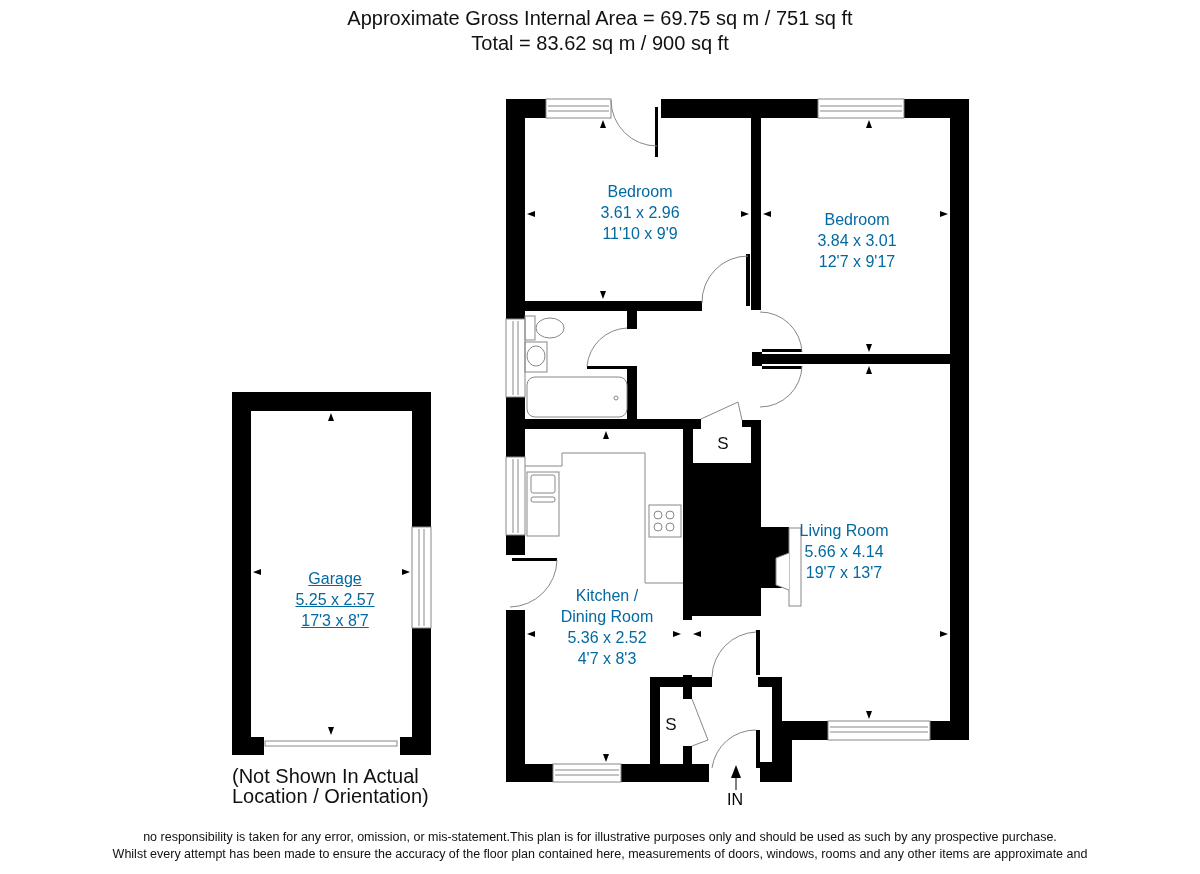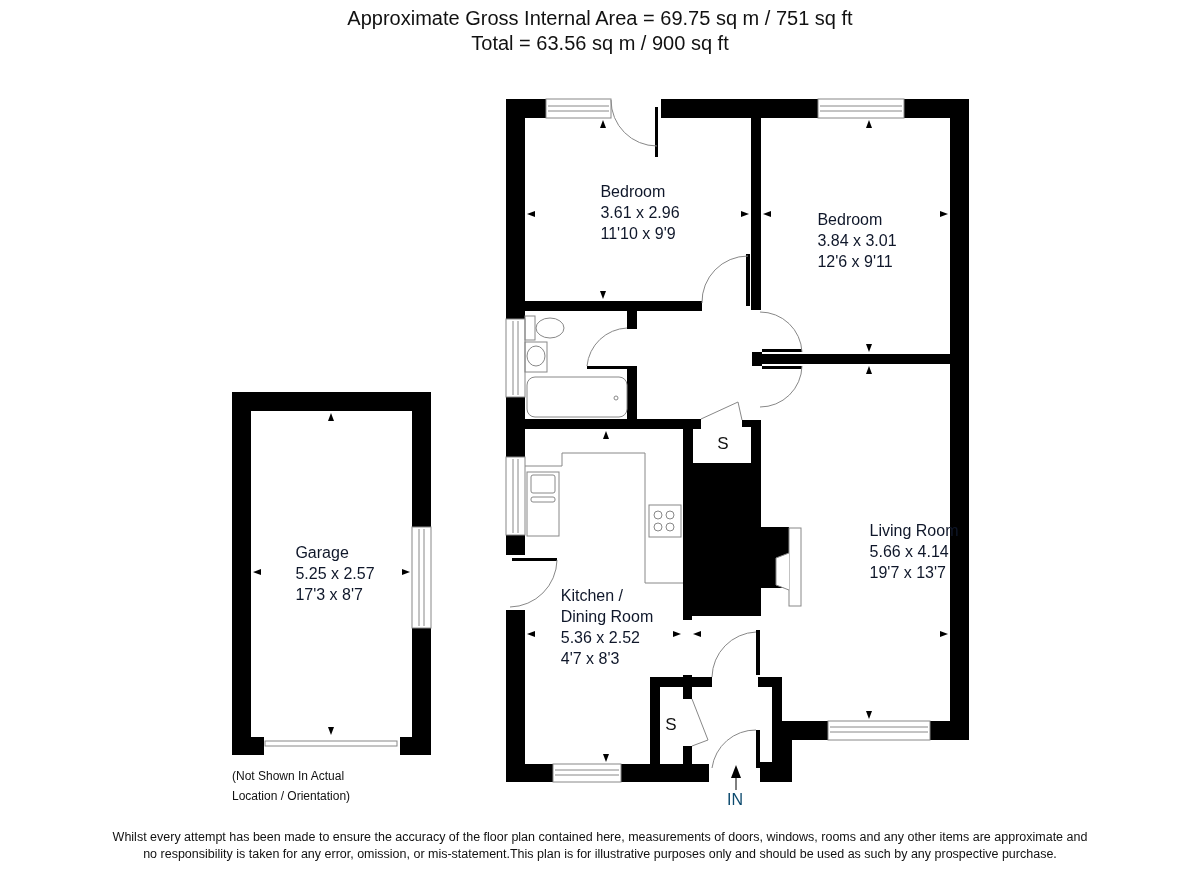--- a/index.html
+++ b/index.html
@@ -1,31 +1,31 @@
 <!DOCTYPE html>
 <html><head>
 <meta charset="utf-8">
 <style>
   html, body { margin:0; padding:0; background:#ffffff; }
   body { width:1200px; height:874px; position:relative; overflow:hidden; font-family:"Liberation Sans", sans-serif; color:#111; }
   .header { position:absolute; left:0; top:6px; width:1200px; text-align:center; font-size:20px; line-height:25px; color:#111; }
   .header div { white-space:nowrap; }
   svg.plan { position:absolute; left:0; top:0; }
-  .room-label { position:absolute; font-size:16px; line-height:21px; color:#0f172a; white-space:nowrap; transform:translateX(-50%); }
+  .room-label { position:absolute; text-align:center; font-size:16px; line-height:21px; color:#0369a1; white-space:nowrap; transform:translateX(-50%); }
   .s-label { position:absolute; font-size:17px; color:#111; transform:translate(-50%,-50%); }
-  .in-label { position:absolute; font-size:16px; color:#0c4a6e; transform:translateX(-50%); }
-  .note { position:absolute; left:232px; top:766px; width:200px; text-align:left; font-size:12px; line-height:20px; }
+  .in-label { position:absolute; font-size:16px; color:#000000; transform:translateX(-50%); }
+  .note { position:absolute; left:232px; top:766px; width:200px; text-align:left; font-size:20px; line-height:20px; }
   .disclaimer { position:absolute; left:0; top:829px; width:1200px; text-align:center; font-size:12.5px; line-height:17px; color:#111; }
 </style>
 </head>
 <body>
 
 <div class="header">
   <div>Approximate Gross Internal Area = 69.75 sq m / 751 sq ft</div>
-  <div>Total = 63.56 sq m / 900 sq ft</div>
+  <div>Total = 83.62 sq m / 900 sq ft</div>
 </div>
 
 <svg class="plan" width="1200" height="874" viewBox="0 0 1200 874" xmlns="http://www.w3.org/2000/svg">
   <g fill="#000">
 
     <rect x="232" y="392" width="199" height="19"></rect>
     <rect x="232" y="392" width="19" height="363"></rect>
     <rect x="412" y="392" width="19" height="135"></rect>
     <rect x="412" y="628" width="19" height="127"></rect>
     <rect x="232" y="737" width="32" height="18"></rect>
@@ -178,44 +178,44 @@
 </svg>
 
 <div class="room-label" style="left:640px; top:181px;">
   <div>Bedroom</div>
   <div>3.61 x 2.96</div>
   <div>11'10 x 9'9</div>
 </div>
 <div class="room-label" style="left:857px; top:209px;">
   <div>Bedroom</div>
   <div>3.84 x 3.01</div>
-  <div>12'6 x 9'11</div>
-</div>
-<div class="room-label" style="left:914px; top:520px;">
+  <div>12'7 x 9'17</div>
+</div>
+<div class="room-label" style="left:844px; top:520px;">
   <div>Living Room</div>
   <div>5.66 x 4.14</div>
   <div>19'7 x 13'7</div>
 </div>
 <div class="room-label" style="left:607px; top:585px;">
   <div>Kitchen /</div>
   <div>Dining Room</div>
   <div>5.36 x 2.52</div>
   <div>4'7 x 8'3</div>
 </div>
-<div class="room-label" style="left:335px; top:542px;">
+<div class="room-label" style="left:335px; top:568px;text-decoration:underline;">
   <div>Garage</div>
   <div>5.25 x 2.57</div>
   <div>17'3 x 8'7</div>
 </div>
 
 <div class="s-label" style="left:723px; top:444px;">S</div>
 <div class="s-label" style="left:671px; top:725px;">S</div>
 <div class="in-label" style="left:735px; top:791px;">IN</div>
 
 <div class="note">
   <div>(Not Shown In Actual</div>
   <div>Location / Orientation)</div>
 </div>
 
 <div class="disclaimer">
+  <div>no responsibility is taken for any error, omission, or mis-statement.This plan is for illustrative purposes only and should be used as such by any prospective purchase.</div>
   <div>Whilst every attempt has been made to ensure the accuracy of the floor plan contained here, measurements of doors, windows, rooms and any other items are approximate and</div>
-  <div>no responsibility is taken for any error, omission, or mis-statement.This plan is for illustrative purposes only and should be used as such by any prospective purchase.</div>
 </div>
 
 </body></html>

